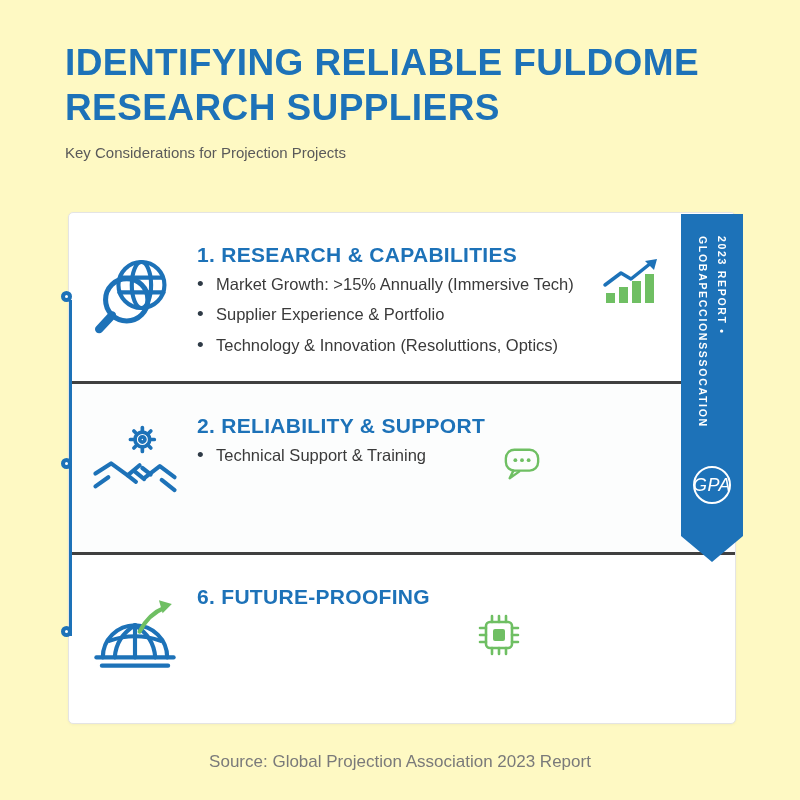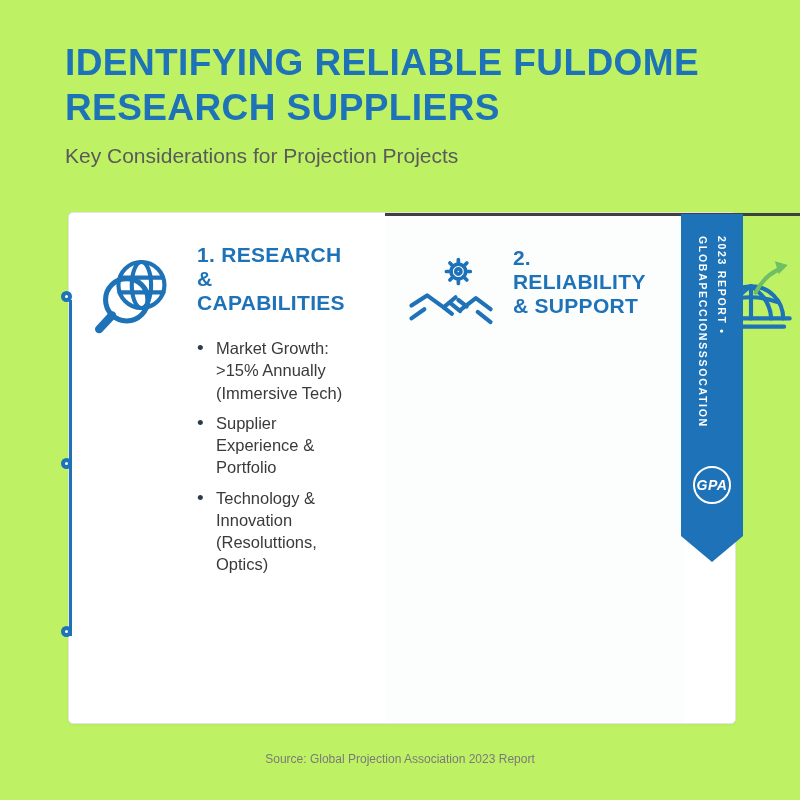--- a/index.html
+++ b/index.html
@@ -2,45 +2,45 @@
 <html style="--blue: #1d72b8; --green: #6fbf63; --text: #3a3a3a; --border: #e4e4e4;"><head>
 <meta charset="utf-8">
 <style>
   * { margin:0; padding:0; box-sizing:border-box; }
   html,body { width:800px; height:800px; }
   body {
     font-family:"Liberation Sans", sans-serif;
     background:#ffffff;
     color:var(--text,#3a3a3a);
   }
-  .canvas { position:relative; width:800px; height:800px; background:#bef264; overflow:hidden; }
+  .canvas { position:relative; width:800px; height:800px; background:#fef9c3; overflow:hidden; }
 
   
   .header { position:absolute; left:65px; top:40px; }
   .title {
     color:var(--blue,#1d72b8);
     font-size:37px; font-weight:bold; line-height:1.22; letter-spacing:.4px;
   }
-  .subtitle { margin-top:14px; color:#5a5a5a; font-size:21px; }
+  .subtitle { margin-top:14px; color:#5a5a5a; font-size:15px; }
 
   
   .card {
     position:absolute; left:68px; top:212px; width:668px; height:512px;
     background:#fff; border:1px solid var(--border,#e4e4e4); border-radius:5px;
     box-shadow:0 1px 3px rgba(0,0,0,.04);
-    display:flex; flex-direction:row;
+    display:flex; flex-direction:column;
   }
   .section { position:relative; flex:1; padding:30px 40px 0 128px; }
   .section + .section { border-top:3px solid #404040; }
   .section.mid { background:#fcfdfd; }
 
   .sec-heading {
     color:var(--blue,#1d72b8); font-size:21px; font-weight:bold; letter-spacing:.3px;
   }
-  .sec-bullets { margin-top:18px; list-style:none; }
+  .sec-bullets { margin-top:2px; list-style:none; }
   .sec-bullets li {
     position:relative; padding:4px 0 4px 19px;
     font-size:16.5px; color:var(--text,#333); line-height:1.35;
   }
   .sec-bullets li::before {
     content:"•"; position:absolute; left:0; top:2px;
     font-size:19px; color:#2e3a46;
   }
 
   .sec-icon { position:absolute; left:20px; top:38px; width:92px; height:92px; }
@@ -68,27 +68,27 @@
   }
   .ribbon-text { display:flex; justify-content:center; gap:7px; padding-top:22px; }
   .ribbon-line {
     writing-mode:vertical-lr; color:#fff; font-size:10.5px; font-weight:bold;
     letter-spacing:1.7px; white-space:nowrap;
   }
   .gpa-logo {
     position:absolute; left:50%; top:252px; transform:translateX(-50%);
     width:38px; height:38px; border:2px solid #fff; border-radius:50%;
     display:flex; align-items:center; justify-content:center;
-    color:#fff; font-size:14px; font-weight:bold; letter-spacing:.5px; font-style:italic;
+    color:#fff; font-size:18px; font-weight:normal; letter-spacing:.5px; font-style:italic;
   }
 
   
   .footer {
     position:absolute; left:0; top:752px; width:100%;
-    text-align:center; color:#7a7a7a; font-size:12px;
+    text-align:center; color:#7a7a7a; font-size:17px;
   }
 
   
   .st-blue  { stroke:var(--blue,#1d72b8); fill:none; stroke-linecap:round; stroke-linejoin:round; }
   .st-green { stroke:var(--green,#6fbf63); fill:none; stroke-linecap:round; stroke-linejoin:round; }
   .f-green  { fill:var(--green,#6fbf63); stroke:none; }
   .f-blue   { fill:var(--blue,#1d72b8); stroke:none; }
 </style>
 </head>
 <body>
@@ -152,20 +152,21 @@
           <g class="st-blue" stroke-width="4.5">
             <path d="M7 56 L24 45 L42 58 L55 47"></path>
             <path d="M93 60 L77 48 L60 61"></path>
             <path d="M42 58 l9 7 M50 54 l10 8 M58 50 l9 7"></path>
             <path d="M7 70 L21 60 M93 74 L79 63"></path>
           </g>
         </svg>
       </span>
       <div class="sec-heading">2. RELIABILITY &amp; SUPPORT</div>
       <ul class="sec-bullets">
+        <li>Technical Support &amp; Training</li>
       </ul>
       <span class="accent accent-bubble">
         <svg viewBox="0 0 40 36" width="38" height="36">
           <rect class="st-green" stroke-width="2.5" x="3" y="3" width="34" height="22" rx="9"></rect>
           <path class="st-green" stroke-width="2.5" d="M11 25 L7 33 L17 26"></path>
           <circle class="f-green" cx="13" cy="14" r="2"></circle>
           <circle class="f-green" cx="20" cy="14" r="2"></circle>
           <circle class="f-green" cx="27" cy="14" r="2"></circle>
         </svg>
       </span>

